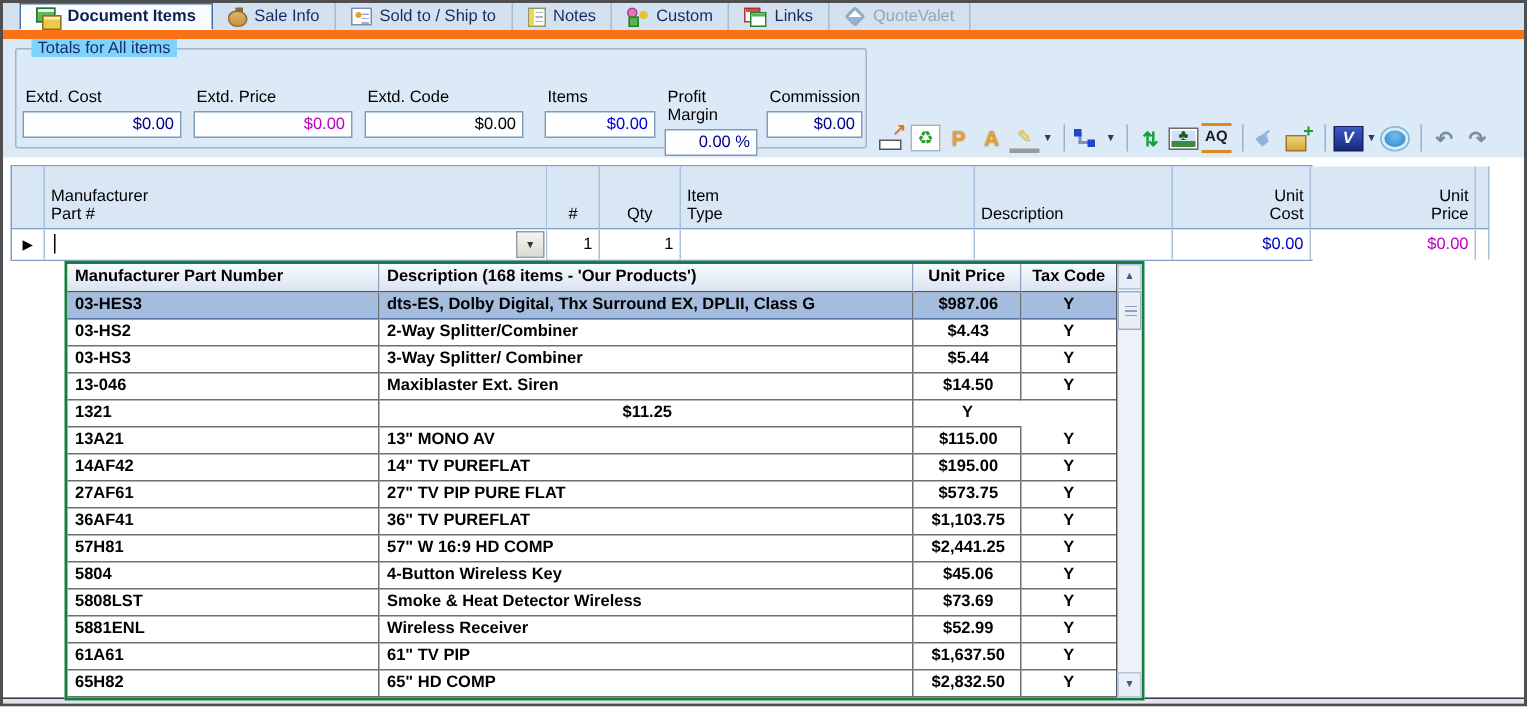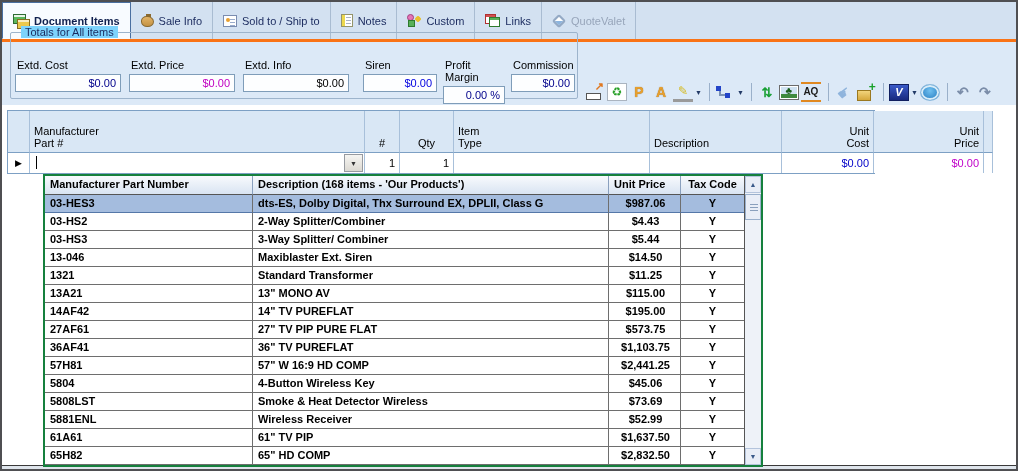--- a/index.html
+++ b/index.html
@@ -3,22 +3,22 @@
 <meta charset="utf-8">
 <style>
   * { margin:0; padding:0; box-sizing:border-box; }
   html,body { background:#ffffff; }
   .window{
     position:relative; width:1018px; height:471px;
     background:#dce9f7; border:2px solid #4f4f52; overflow:hidden;
     font-family:"Liberation Sans",sans-serif; font-size:11px; color:#000;
   }
   
-  .tabbar{ position:absolute; left:0; top:0; width:1014px; height:40px;
-    display:flex; align-items:stretch; background:#d3e1f1; border-bottom:3px solid #f97316; }
+  .tabbar{ position:absolute; left:0; top:0; width:1014px; height:24px;
+    display:flex; align-items:stretch; background:#d3e1f1; border-bottom:6px solid #f97316;padding-left:11px; }
   .tab{ display:flex; align-items:center; gap:5px; padding:0 10px;
     border-right:1px solid #a9bcd2; color:#1a2a5e; cursor:default; white-space:nowrap; }
   .tab.active{ background:#f8fbff; font-weight:bold; color:#10204e;
     border:1px solid #4a6fa0; border-bottom:1px solid #f8fbff; border-right:1px solid #4a6fa0; }
   .tab.disabled{ color:#97a5ba; }
   .tabicon{ display:inline-block; position:relative; flex:none; }
   
   .ic-docitems{ width:16px; height:13px; }
   .ic-docitems::before{ content:""; position:absolute; left:0; top:0; width:11px; height:8px; background:#5cb85c; border:1px solid #2e6b33; box-shadow:inset 0 2px #e8f5e8; }
   .ic-docitems::after{ content:""; position:absolute; left:4px; top:5px; width:11px; height:8px; background:#ecc94d; border:1px solid #8a6d1f; box-shadow:inset 0 2px #f8ecc0; }
@@ -99,21 +99,21 @@
     display:flex; align-items:center; justify-content:center; font-size:7px; color:#333; }
   .cost{ color:#0000c8; }
   .price{ color:#c000c8; }
   
   .lookup{ position:absolute; left:41px; top:172px; display:flex; background:#fff; border:2px solid #15803d;font-weight:bold; }
   .lk-main{ width:699px; }
   .lk-head{ display:grid; grid-template-columns:208px 356px 72px 63px; height:19px; }
   .lk-head .hc{ background:linear-gradient(#f8fafd,#d9e4f2); border-right:1px solid #8aa0be; border-bottom:1px solid #555;
     padding:2px 5px; white-space:nowrap; overflow:hidden; }
   .lk-head .hc:last-child{ border-right:none; text-align:center; }
-  .lk-head .hc.r{ text-align:left; }
+  .lk-head .hc.r{ text-align:center; }
   .lk-row{ display:grid; grid-template-columns:208px 356px 72px 63px; height:18px; }
   .lk-row .c{ border-right:1px solid #6e6e6e; border-bottom:1px solid #6e6e6e; padding:1px 5px;
     white-space:nowrap; overflow:hidden; line-height:15px; }
   .lk-row .c:last-child{ border-right:none; text-align:center; }
   .lk-row .c.pr{ text-align:center; padding-right:3px; }
   .lk-row.selected .c{ background:#a4bcde; border-bottom-color:#5577a8; }
   .lk-sb{ position:relative; width:17px; background:#eef2f8; border-left:1px solid #555; }
   .sb-btn{ position:absolute; left:0; width:16px; height:17px; background:#e9eef7; border:1px solid #b4c4dc;
     display:flex; align-items:center; justify-content:center; font-size:7px; color:#3a5a8a; }
   .sb-up{ top:0; } .sb-down{ bottom:0; }
@@ -168,25 +168,25 @@
     <span class="totals-legend">Totals for All items</span>
     <div class="tf" style="left:4px;width:106px">
       <span class="tfl">Extd. Cost</span>
       <div class="tfv tot-val" style="color: rgb(0, 0, 139);">$0.00</div>
     </div>
     <div class="tf" style="left:118px;width:106px">
       <span class="tfl">Extd. Price</span>
       <div class="tfv tot-val" style="color: rgb(192, 0, 192);">$0.00</div>
     </div>
     <div class="tf" style="left:232px;width:106px">
-      <span class="tfl">Extd. Info</span>
+      <span class="tfl">Extd. Code</span>
       <div class="tfv tot-val" style="color: rgb(0, 0, 0);">$0.00</div>
     </div>
     <div class="tf" style="left:352px;width:74px">
-      <span class="tfl">Siren</span>
+      <span class="tfl">Items</span>
       <div class="tfv tot-val" style="color: rgb(0, 0, 224);">$0.00</div>
     </div>
     <div class="tf" style="left:432px;width:62px">
       <span class="tfl">Profit Margin</span>
       <div class="tfv tot-val" style="color: rgb(0, 0, 139);">0.00 %</div>
     </div>
     <div class="tf" style="left:500px;width:64px">
       <span class="tfl">Commission</span>
       <div class="tfv tot-val" style="color: rgb(0, 0, 139);">$0.00</div>
     </div>
@@ -421,21 +421,20 @@
 
           <div class="lk-row">
             <div class="c">13-046</div>
             <div class="c">Maxiblaster Ext. Siren</div>
             <div class="c pr">$14.50</div>
             <div class="c">Y</div>
           </div>
 
           <div class="lk-row">
             <div class="c">1321</div>
-            <div class="c">Standard Transformer</div>
             <div class="c pr">$11.25</div>
             <div class="c">Y</div>
           </div>
 
           <div class="lk-row">
             <div class="c">13A21</div>
             <div class="c">13" MONO AV</div>
             <div class="c pr">$115.00</div>
             <div class="c">Y</div>
           </div>

